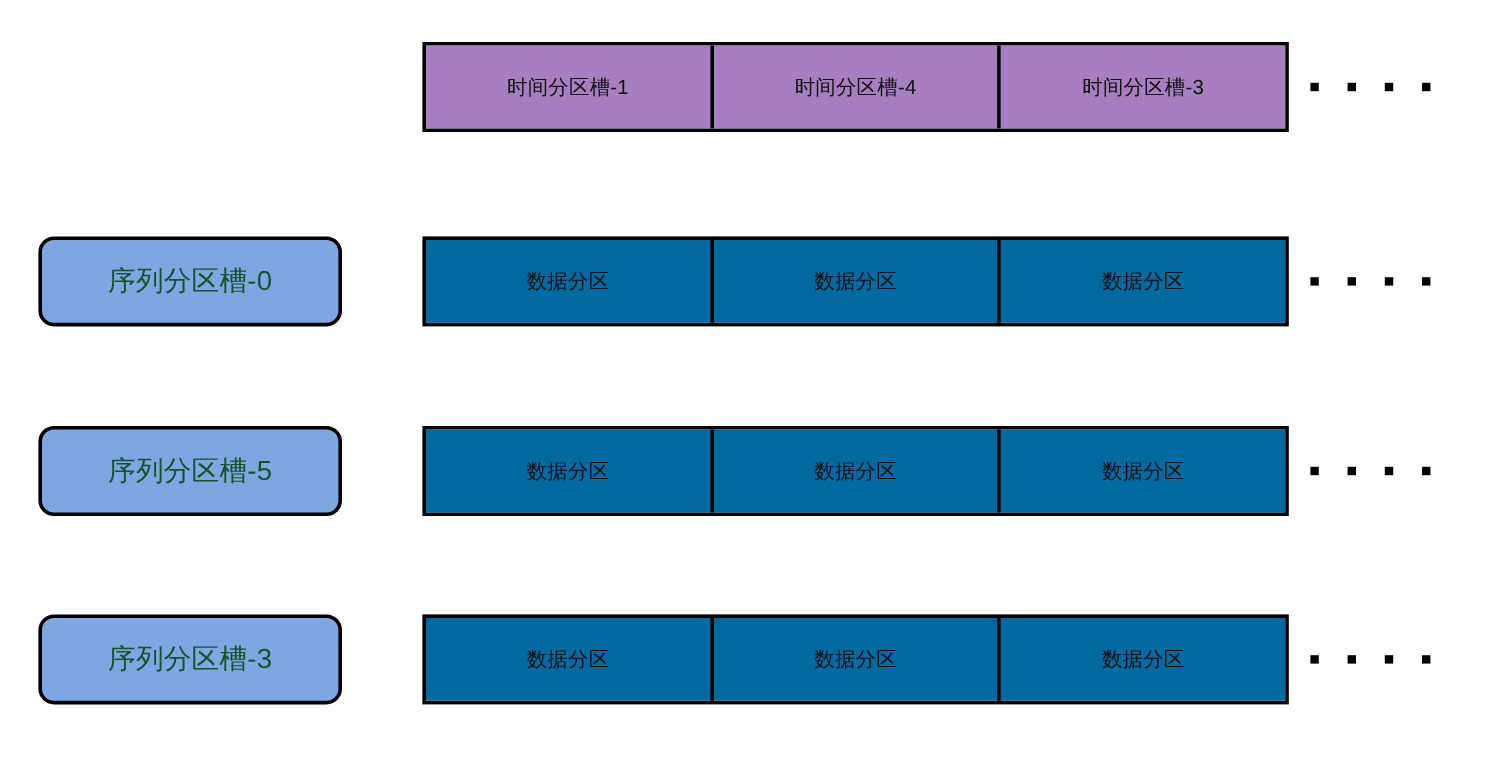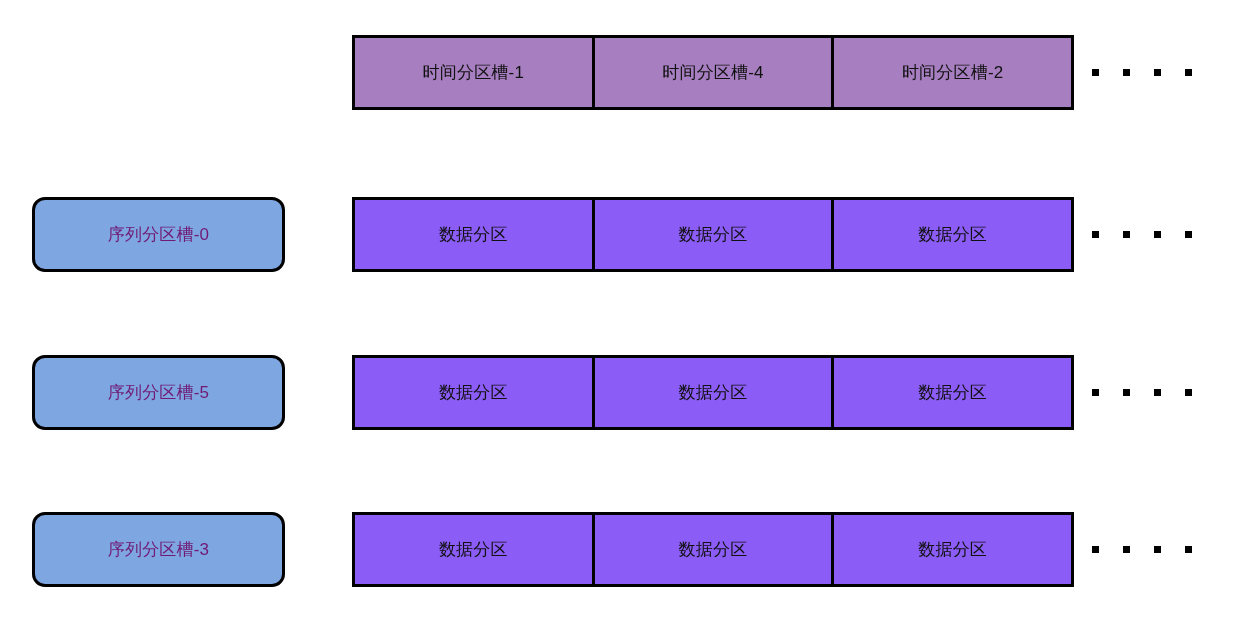--- a/index.html
+++ b/index.html
@@ -37,22 +37,22 @@
     top: 0;
     width: 253px;
     height: 75px;
     box-sizing: border-box;
     background: #7EA6E0;
     border: 3px solid #000000;
     border-radius: 13px;
     display: flex;
     align-items: center;
     justify-content: center;
-    font-size: 17px;
-    color: #701a75;
+    font-size: 23px;
+    color: #14532d;
     line-height: 1;
     letter-spacing: 0.2px;
   }
 
   
   .strip {
     position: absolute;
     left: 352px;
     top: 0;
     height: 75px;
@@ -73,21 +73,21 @@
     letter-spacing: 0.2px;
     border-right: 3px solid #000000;
   }
   .cell:last-child {
     border-right: none;
   }
   .strip.time-strip .cell {
     background: #A77FC1;
   }
   .strip.data-strip .cell {
-    background: #8b5cf6;
+    background: #0369a1;
   }
 
   
   .ellipsis {
     position: absolute;
     left: 1092px;
     top: 0;
     height: 75px;
     display: flex;
     align-items: center;
@@ -103,21 +103,21 @@
 </head>
 <body>
 
 <div id="diagram-canvas">
 
   <div class="row" style="top:35px;">
 
     <div class="strip time-strip">
       <div class="cell">时间分区槽-1</div>
       <div class="cell">时间分区槽-4</div>
-      <div class="cell">时间分区槽-2</div>
+      <div class="cell">时间分区槽-3</div>
     </div>
 
     <div class="ellipsis">
       <span class="dot"></span>
       <span class="dot"></span>
       <span class="dot"></span>
       <span class="dot"></span>
     </div>
   </div>
 

